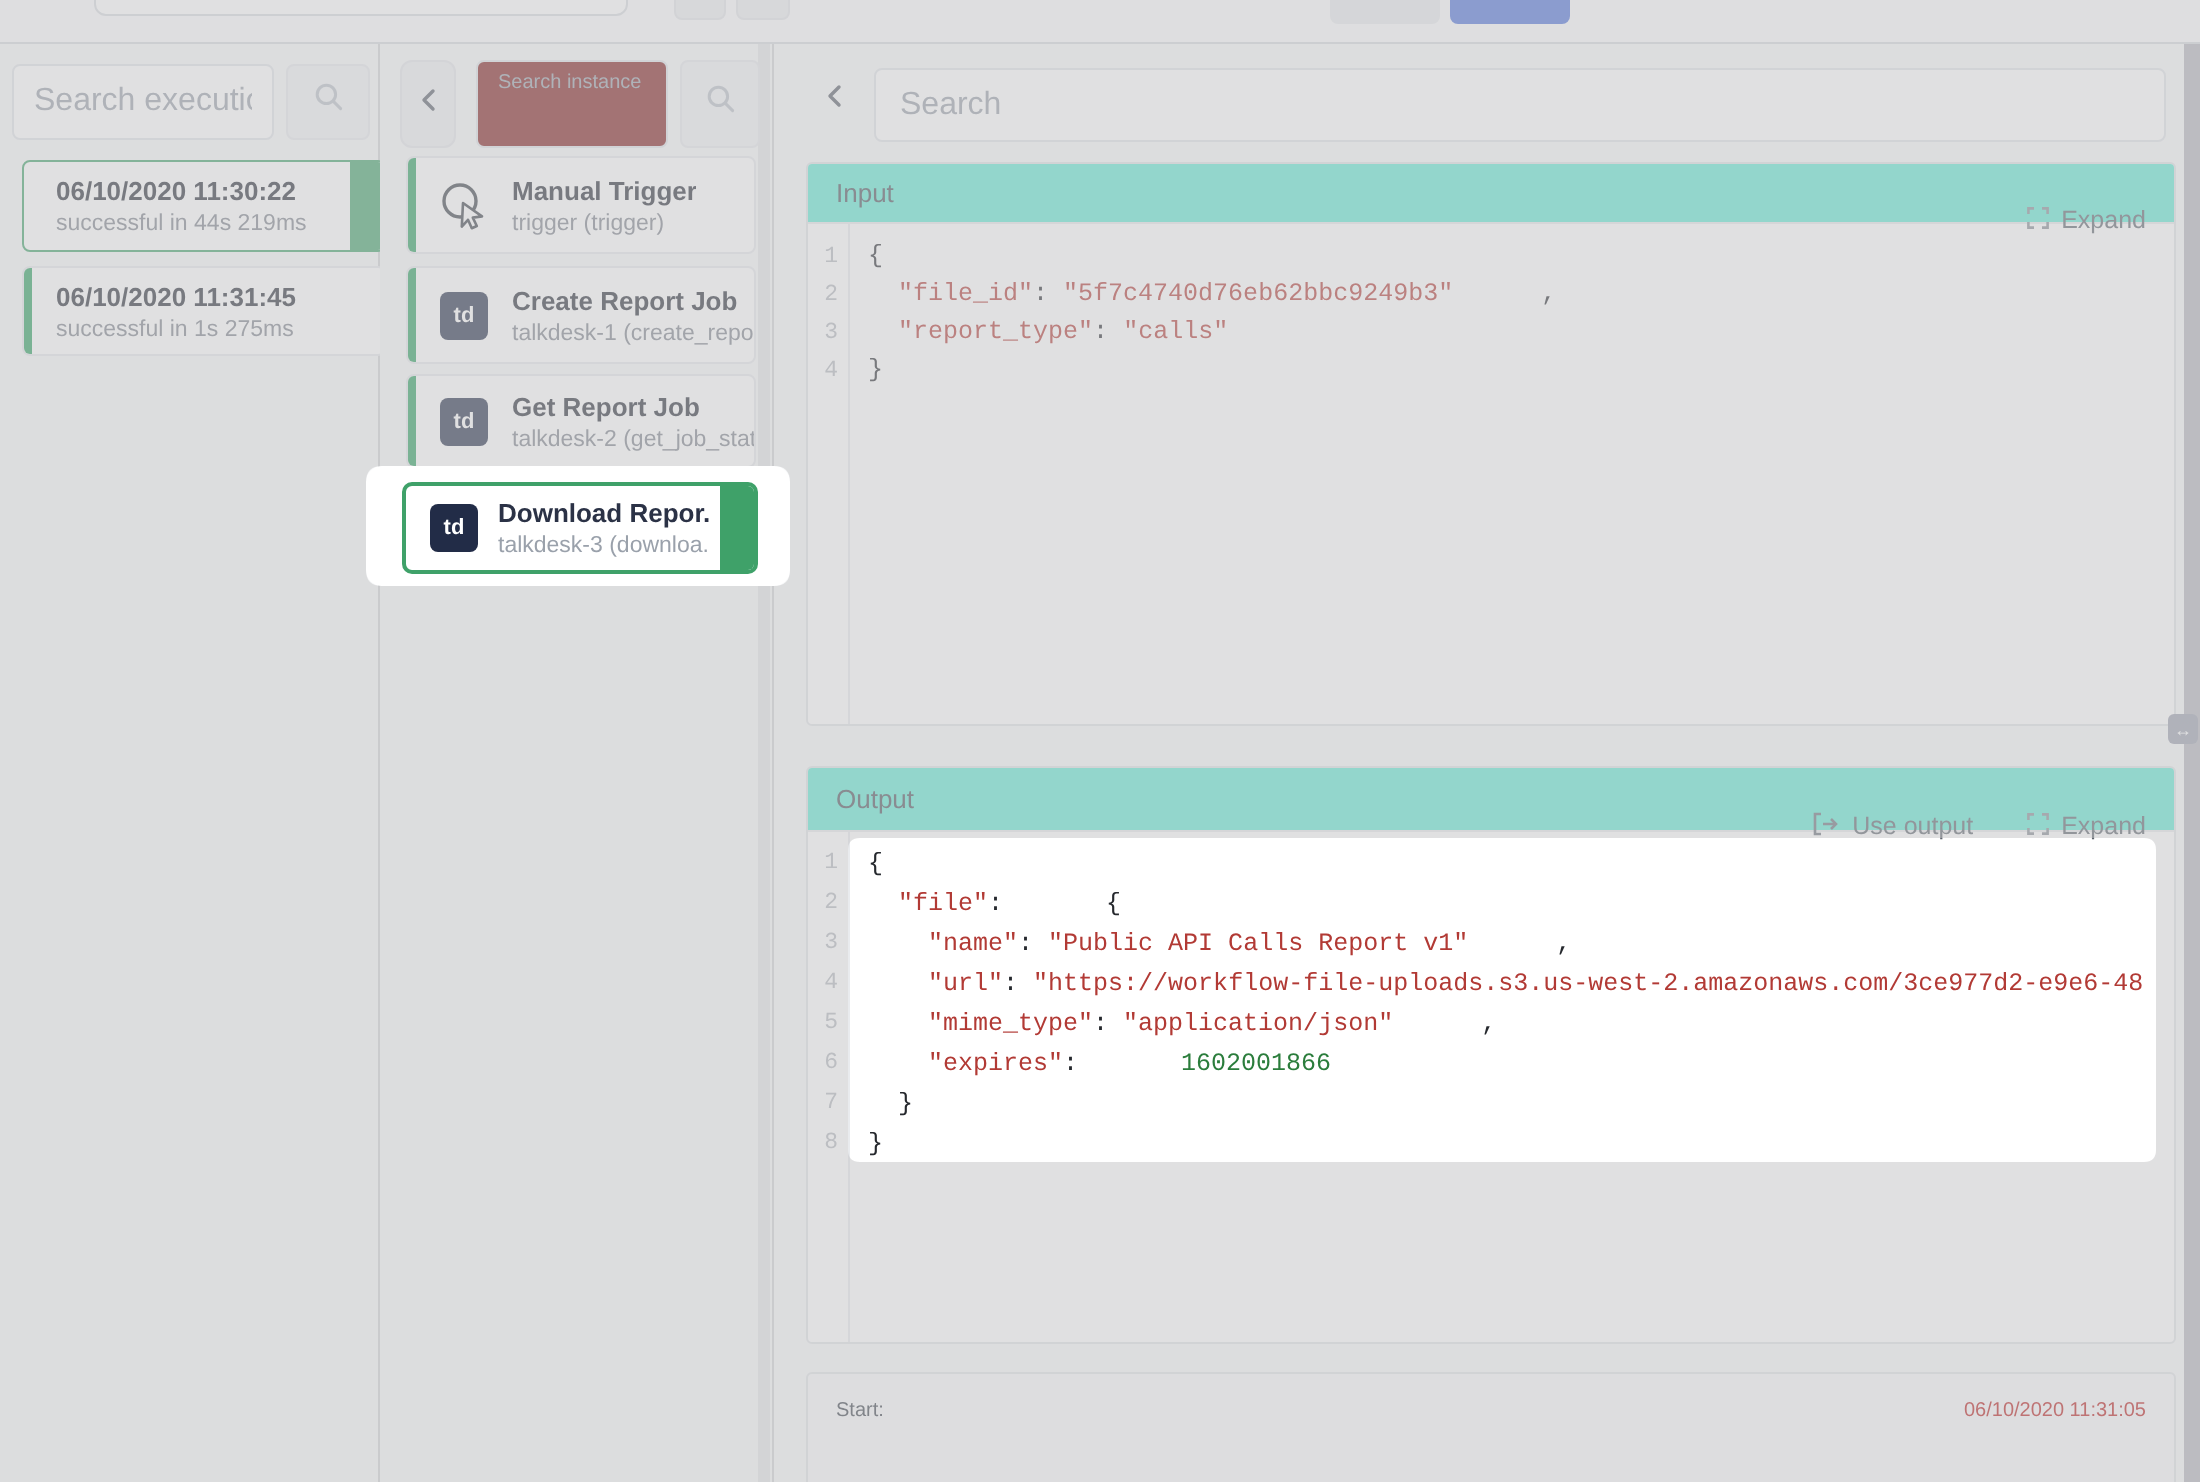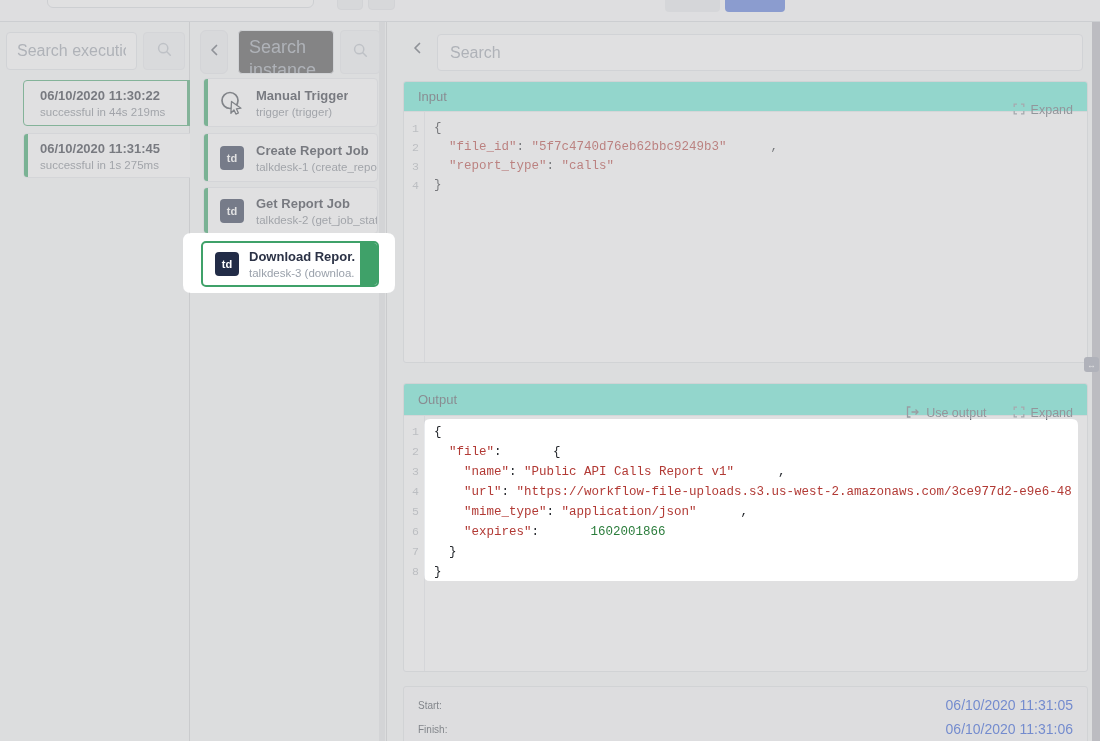--- a/index.html
+++ b/index.html
@@ -27,31 +27,31 @@
   .mid-scroll-strip { position: absolute; right: 1px; top: 0; bottom: 0; width: 6px; background: #e3e5e8; }
   
   .search-input { background: #fff; border: 1px solid #e0e3e8; border-radius: 4px;
     font-family: "Liberation Sans", sans-serif; font-size: 16px; color: #3a404a; outline: none; }
   .search-input::placeholder { color: #99a0aa; }
   .icon-btn { position: absolute; background: #f0f2f4; border: 1px solid #e6e8ec; border-radius: 4px;
     display: flex; align-items: center; justify-content: center; cursor: pointer; }
   .ghost-btn { position: absolute; display: flex; align-items: center; justify-content: center; cursor: pointer; background: transparent; border: none; }
   .back-btn { position: absolute; background: #eef0f3; border: 1px solid #e4e6ea; border-radius: 6px;
     display: flex; align-items: center; justify-content: center; cursor: pointer; }
-  .fake-input { position: absolute; background: #404040; border: 1px solid #e0e3e8; border-radius: 4px;
-    padding: 5px 10px; font-size: 18px; line-height: 1.25; color: #99a0aa; overflow: hidden; }
+  .fake-input { position: absolute; background: #7f1d1d; border: 1px solid #e0e3e8; border-radius: 4px;
+    padding: 5px 10px; font-size: 10px; line-height: 1.25; color: #99a0aa; overflow: hidden; }
   .lp-search { position: absolute; left: 6px; top: 10px; width: 131px; height: 38px; padding: 0 10px; }
   .lp-search-btn { left: 143px; top: 10px; width: 42px; height: 38px; }
   .mp-back { left: 10px; top: 8px; width: 28px; height: 44px; }
   .mp-search { left: 48px; top: 8px; width: 96px; height: 44px; }
   .mp-search-btn { left: 150px; top: 8px; width: 40px; height: 44px; }
   .rp-back { left: 18px; top: 14px; width: 24px; height: 28px; }
   .rp-search { position: absolute; left: 50px; top: 12px; width: 646px; height: 37px; padding: 0 12px; font-size: 16px; }
   
-  .exec-card { position: absolute; left: 23px; width: 182px; background: #fff;
+  .exec-card { position: absolute; left: 11px; width: 182px; background: #fff;
     border: 1px solid #e6e8ec; border-radius: 4px; cursor: pointer; overflow: hidden; }
   .exec-card .strip { position: absolute; left: 0; top: 0; bottom: 0; width: 4px; background: var(--green_accent, #2ba05f); }
   .exec-card.selected { border: 1.5px solid var(--green_highlight, #3fa169); }
   .exec-card .endblock { position: absolute; right: 0; top: 0; bottom: 0; width: 17px; background: var(--green_highlight, #3fa169); }
   .exec-card .txt { padding: 7px 20px 0 16px; }
   .card-title { font-size: 13px; font-weight: 700; color: #262b36; white-space: nowrap; }
   .card-sub { font-size: 11.5px; color: #7d838c; margin-top: 3px; white-space: nowrap; }
   
   .step-card { position: absolute; left: 13px; width: 175px; background: #fff;
     border: 1px solid #e6e8ec; border-radius: 4px; cursor: pointer; overflow: hidden;
@@ -93,21 +93,21 @@
   .output-box { top: 361px; height: 289px; --lh: 20px; }
   .output-box .io-header { height: 32px; }
   .tk, .tv { color: var(--code_string, #b23a35); }
   .tn { color: var(--code_number, #2b7d3c); margin-left: 44px; }
   .ti, .tp, .tc, .te { color: #26292e; }
   
   .run-footer { position: absolute; left: 16px; top: 664px; width: 685px; height: 80px;
     background: #f8f9fa; border: 1px solid #e0e3e7; border-radius: 3px 3px 0 0; padding-top: 6px; }
   .run-row { display: flex; align-items: center; justify-content: space-between; padding: 4px 14px; height: 24px; }
   .run-label { font-size: 10px; color: #3a404a; }
-  .run-value { font-size: 14px; color: #1d4ed8; text-align: center; }
+  .run-value { font-size: 10px; color: #b91c1c; text-align: center; }
   
   .resize-bar { position: absolute; left: 1092px; top: 22px; width: 8px; height: 719px; background: #b3b5bd; z-index: 2; cursor: col-resize; }
   .resize-handle { position: absolute; left: 1084px; top: 357px; width: 15px; height: 15px; background: #9b9fae;
     border-radius: 3px; z-index: 3; color: #fff; font-size: 9px; display: flex; align-items: center; justify-content: center; cursor: col-resize; }
   
   .dim-overlay { position: absolute; left: 0; top: 0; z-index: 10; pointer-events: none; }
 </style>
 </head>
 <body>
 
@@ -299,24 +299,20 @@
         <div class="cl"><span class="ti"></span><span class="tp">}</span><span class="tk"></span><span class="tc"></span><span class="tv"></span><span class="tn"></span><span class="te"></span></div>
       </div>
     </div>
   </div>
 
   <div class="run-footer">
     <div class="run-row">
       <span class="run-label">Start:</span>
       <span class="run-value">06/10/2020 11:31:05</span>
     </div>
-    <div class="run-row">
-      <span class="run-label">Finish:</span>
-      <span class="run-value">06/10/2020 11:31:06</span>
-    </div>
   </div>
 </div>
 
 <div class="resize-bar"></div>
 <div class="resize-handle">
     <span>↔</span>
   </div>
 
 <svg class="dim-overlay" width="1100" height="741" viewBox="0 0 1100 741">
   <path fill-rule="evenodd" style="fill:var(--dim_overlay,#c3c3c5);fill-opacity:0.52" d="M0 0 H1100 V741 H0 Z

